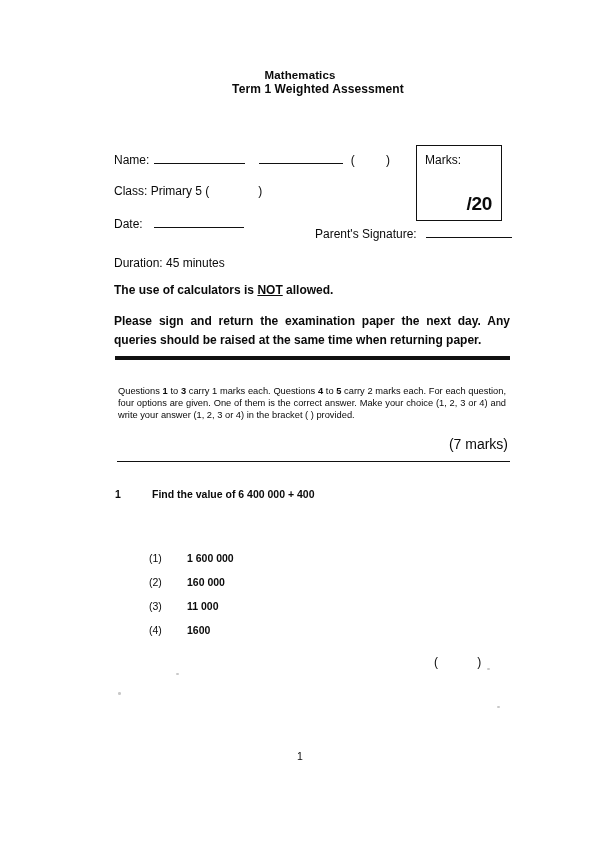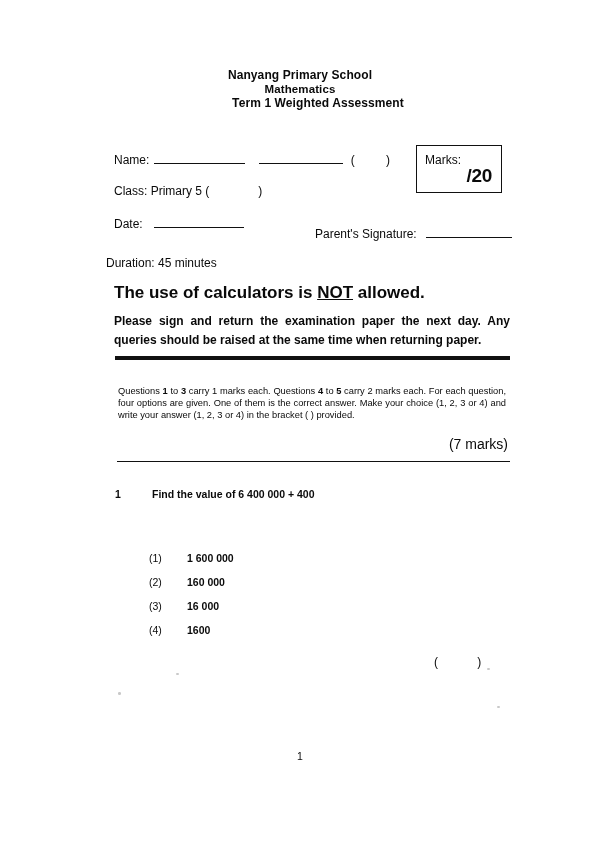--- a/index.html
+++ b/index.html
@@ -76,21 +76,21 @@
     margin-left: 12px;
   }
   .rule-sig { width: 86px; margin-left: 6px; }
 
   
   .marks-box {
     position: absolute;
     left: 416px;
     top: 145px;
     width: 86px;
-    height: 48px;
+    height: 76px;
     border: 1.4px solid #111;
     box-sizing: border-box;
   }
   .marks-label {
     position: absolute;
     left: 8px;
     top: 7px;
     font-size: 12px;
   }
   .marks-total {
@@ -99,29 +99,29 @@
     bottom: 5px;
     font-size: 19px;
     font-weight: bold;
     letter-spacing: -0.3px;
     margin-left: 32px;
   }
 
   
   .duration {
     position: absolute;
-    left: 106px;
+    left: 114px;
     top: 256px;
     font-size: 12px;
   }
   .calc-note {
     position: absolute;
     left: 114px;
     top: 283px;
-    font-size: 17px;
+    font-size: 12px;
     font-weight: bold;
   }
   .calc-note .emph {
     font-weight: bold;
     text-decoration: underline;
   }
   .sign-note {
     position: absolute;
     left: 114px;
     top: 312px;
@@ -227,21 +227,20 @@
   .s2 { left: 118px; top: 692px; width: 3px; height: 3px; }
   .s3 { left: 497px; top: 706px; width: 3px; height: 2px; }
   .s4 { left: 487px; top: 668px; width: 3px; height: 2px; }
 </style>
 </head>
 <body>
 
 <div class="page">
 
   <div class="exam-header">
-    <div class="school">Nanyang Primary School</div>
     <div class="subject">Mathematics</div>
     <div class="assess">Term 1 Weighted Assessment</div>
   </div>
 
   <div class="particulars">
 
     <div class="p-row">
       <span class="p-label">Name:</span>
       <span class="rule rule-name1"></span>
       <span class="rule rule-name2"></span>
@@ -294,21 +293,21 @@
     <div class="opt-row">
       <span class="opt-key">(1)</span>
       <span class="opt-val">1 600 000</span>
     </div>
     <div class="opt-row">
       <span class="opt-key">(2)</span>
       <span class="opt-val">160 000</span>
     </div>
     <div class="opt-row">
       <span class="opt-key">(3)</span>
-      <span class="opt-val">16 000</span>
+      <span class="opt-val">11 000</span>
     </div>
     <div class="opt-row">
       <span class="opt-key">(4)</span>
       <span class="opt-val">1600</span>
     </div>
   </div>
 
   <div class="answer-bracket">(&nbsp;)</div>
 
   <div class="page-number">1</div>

